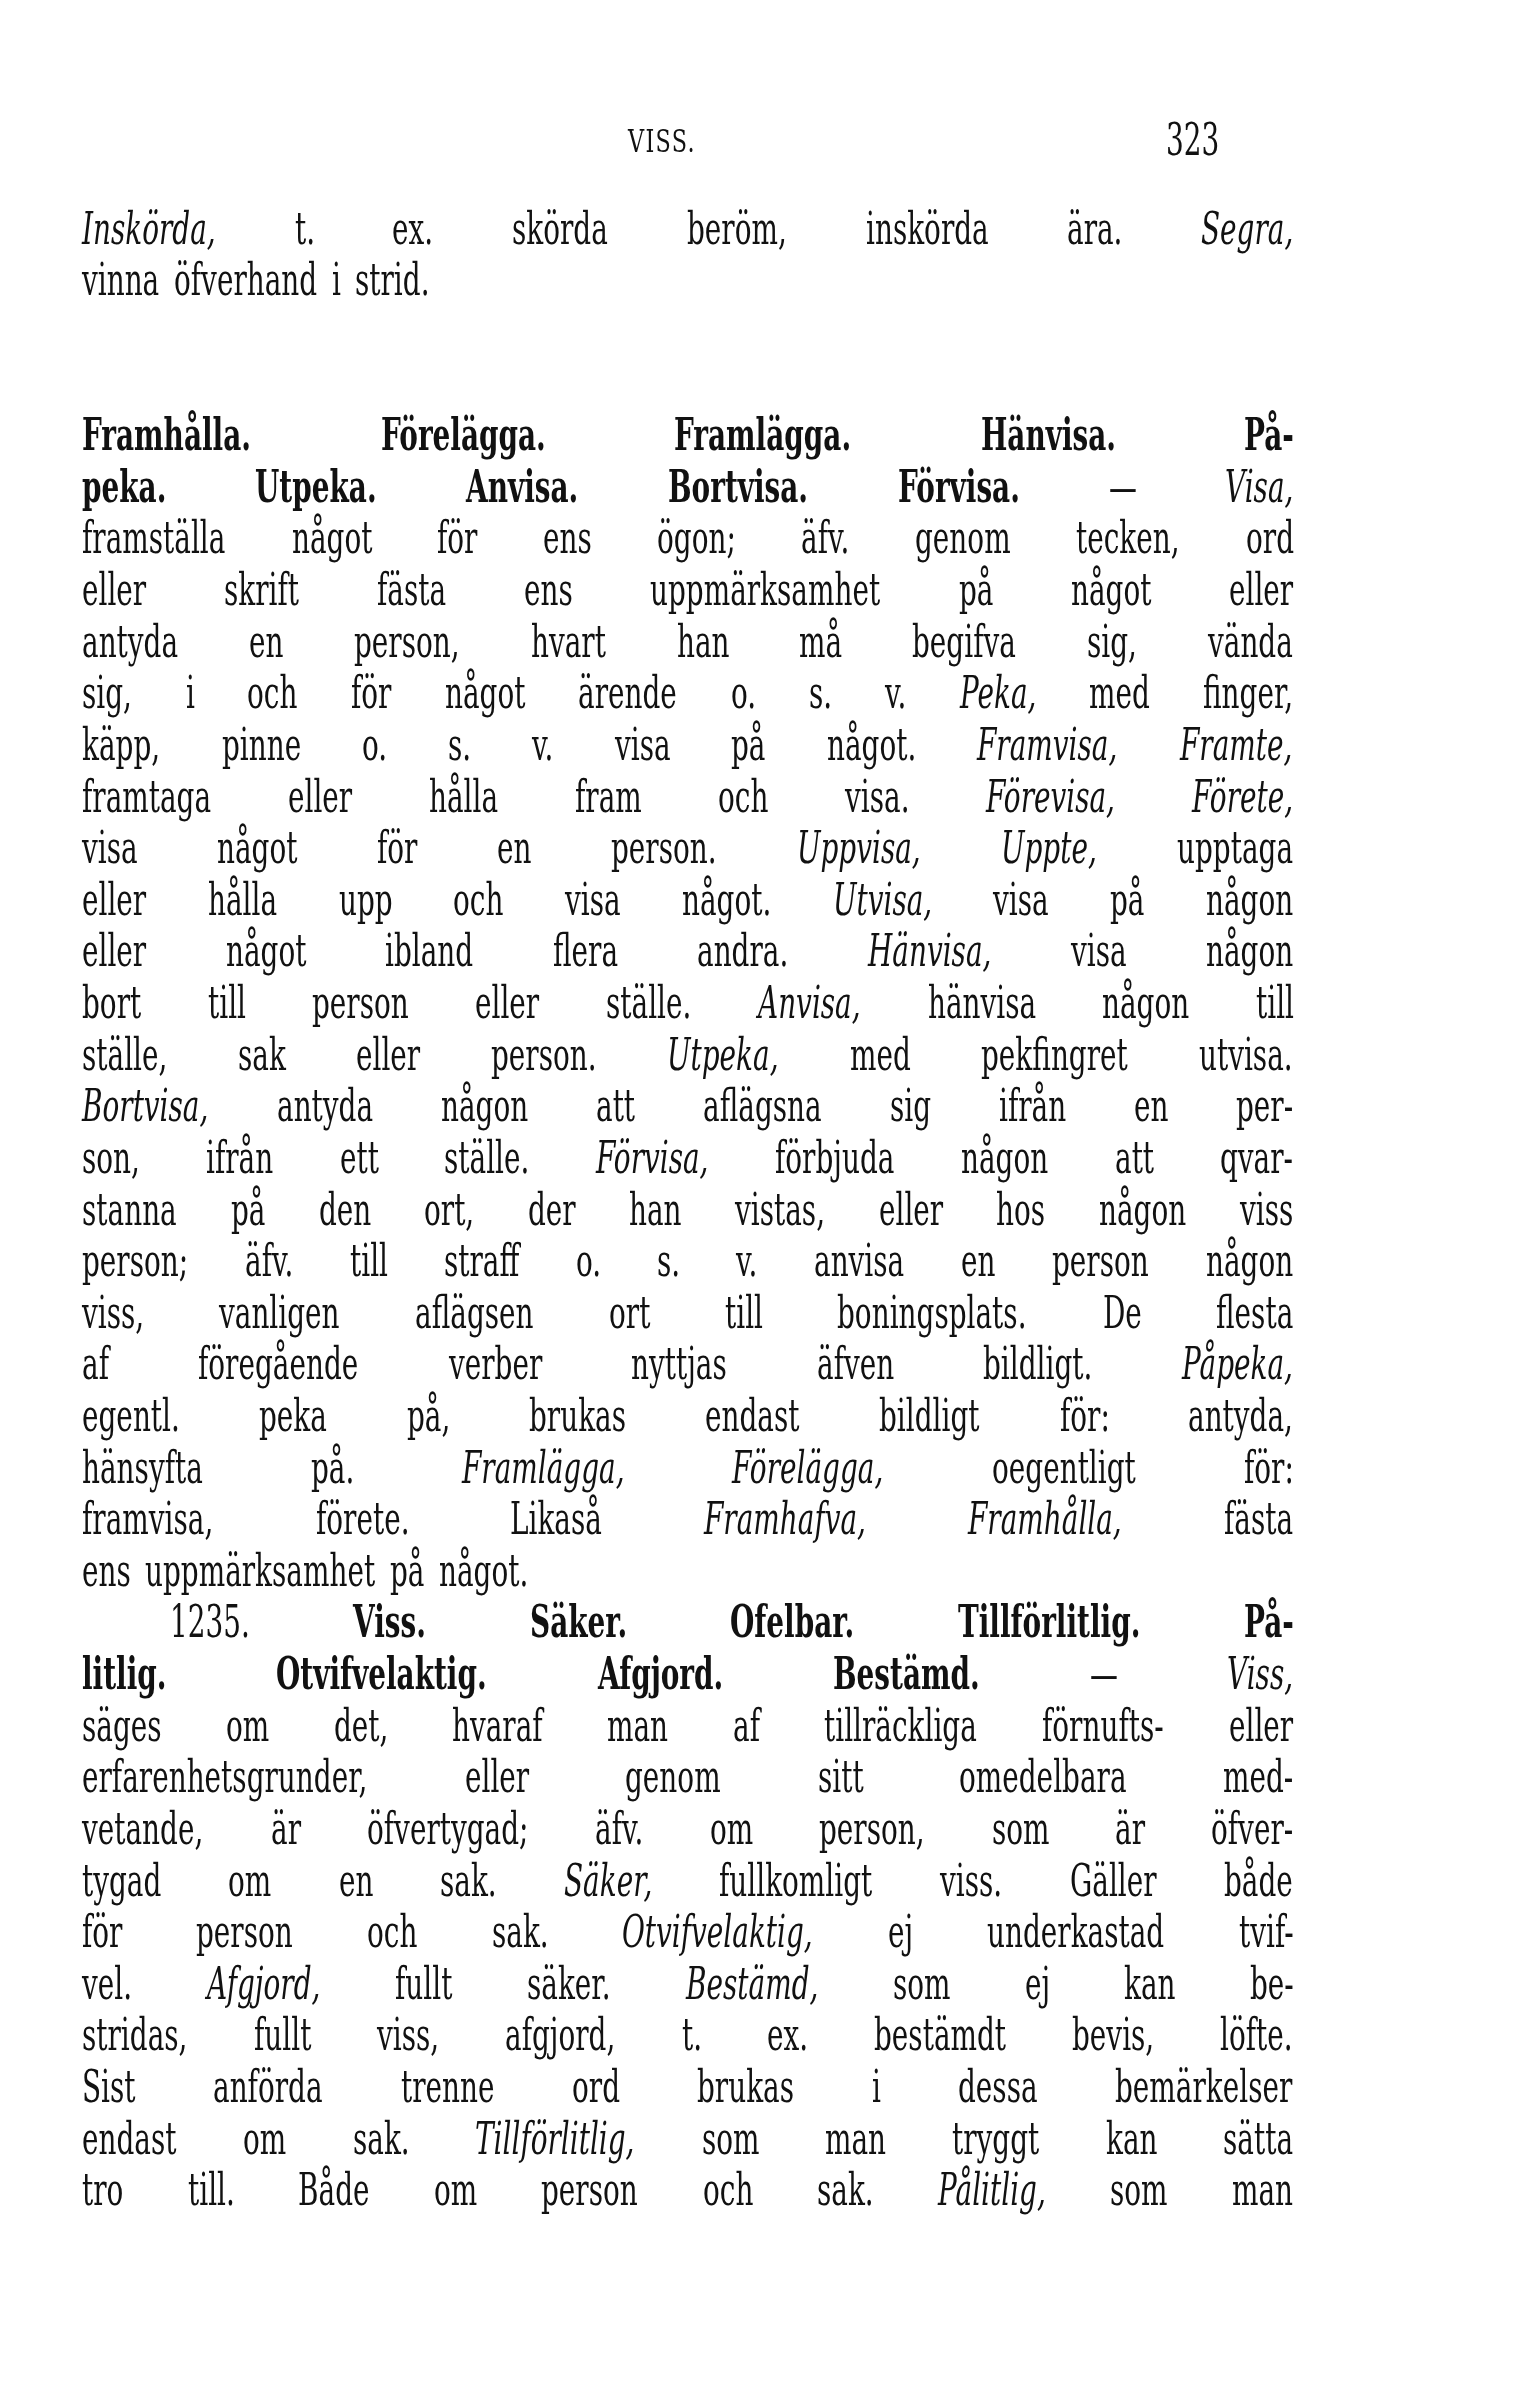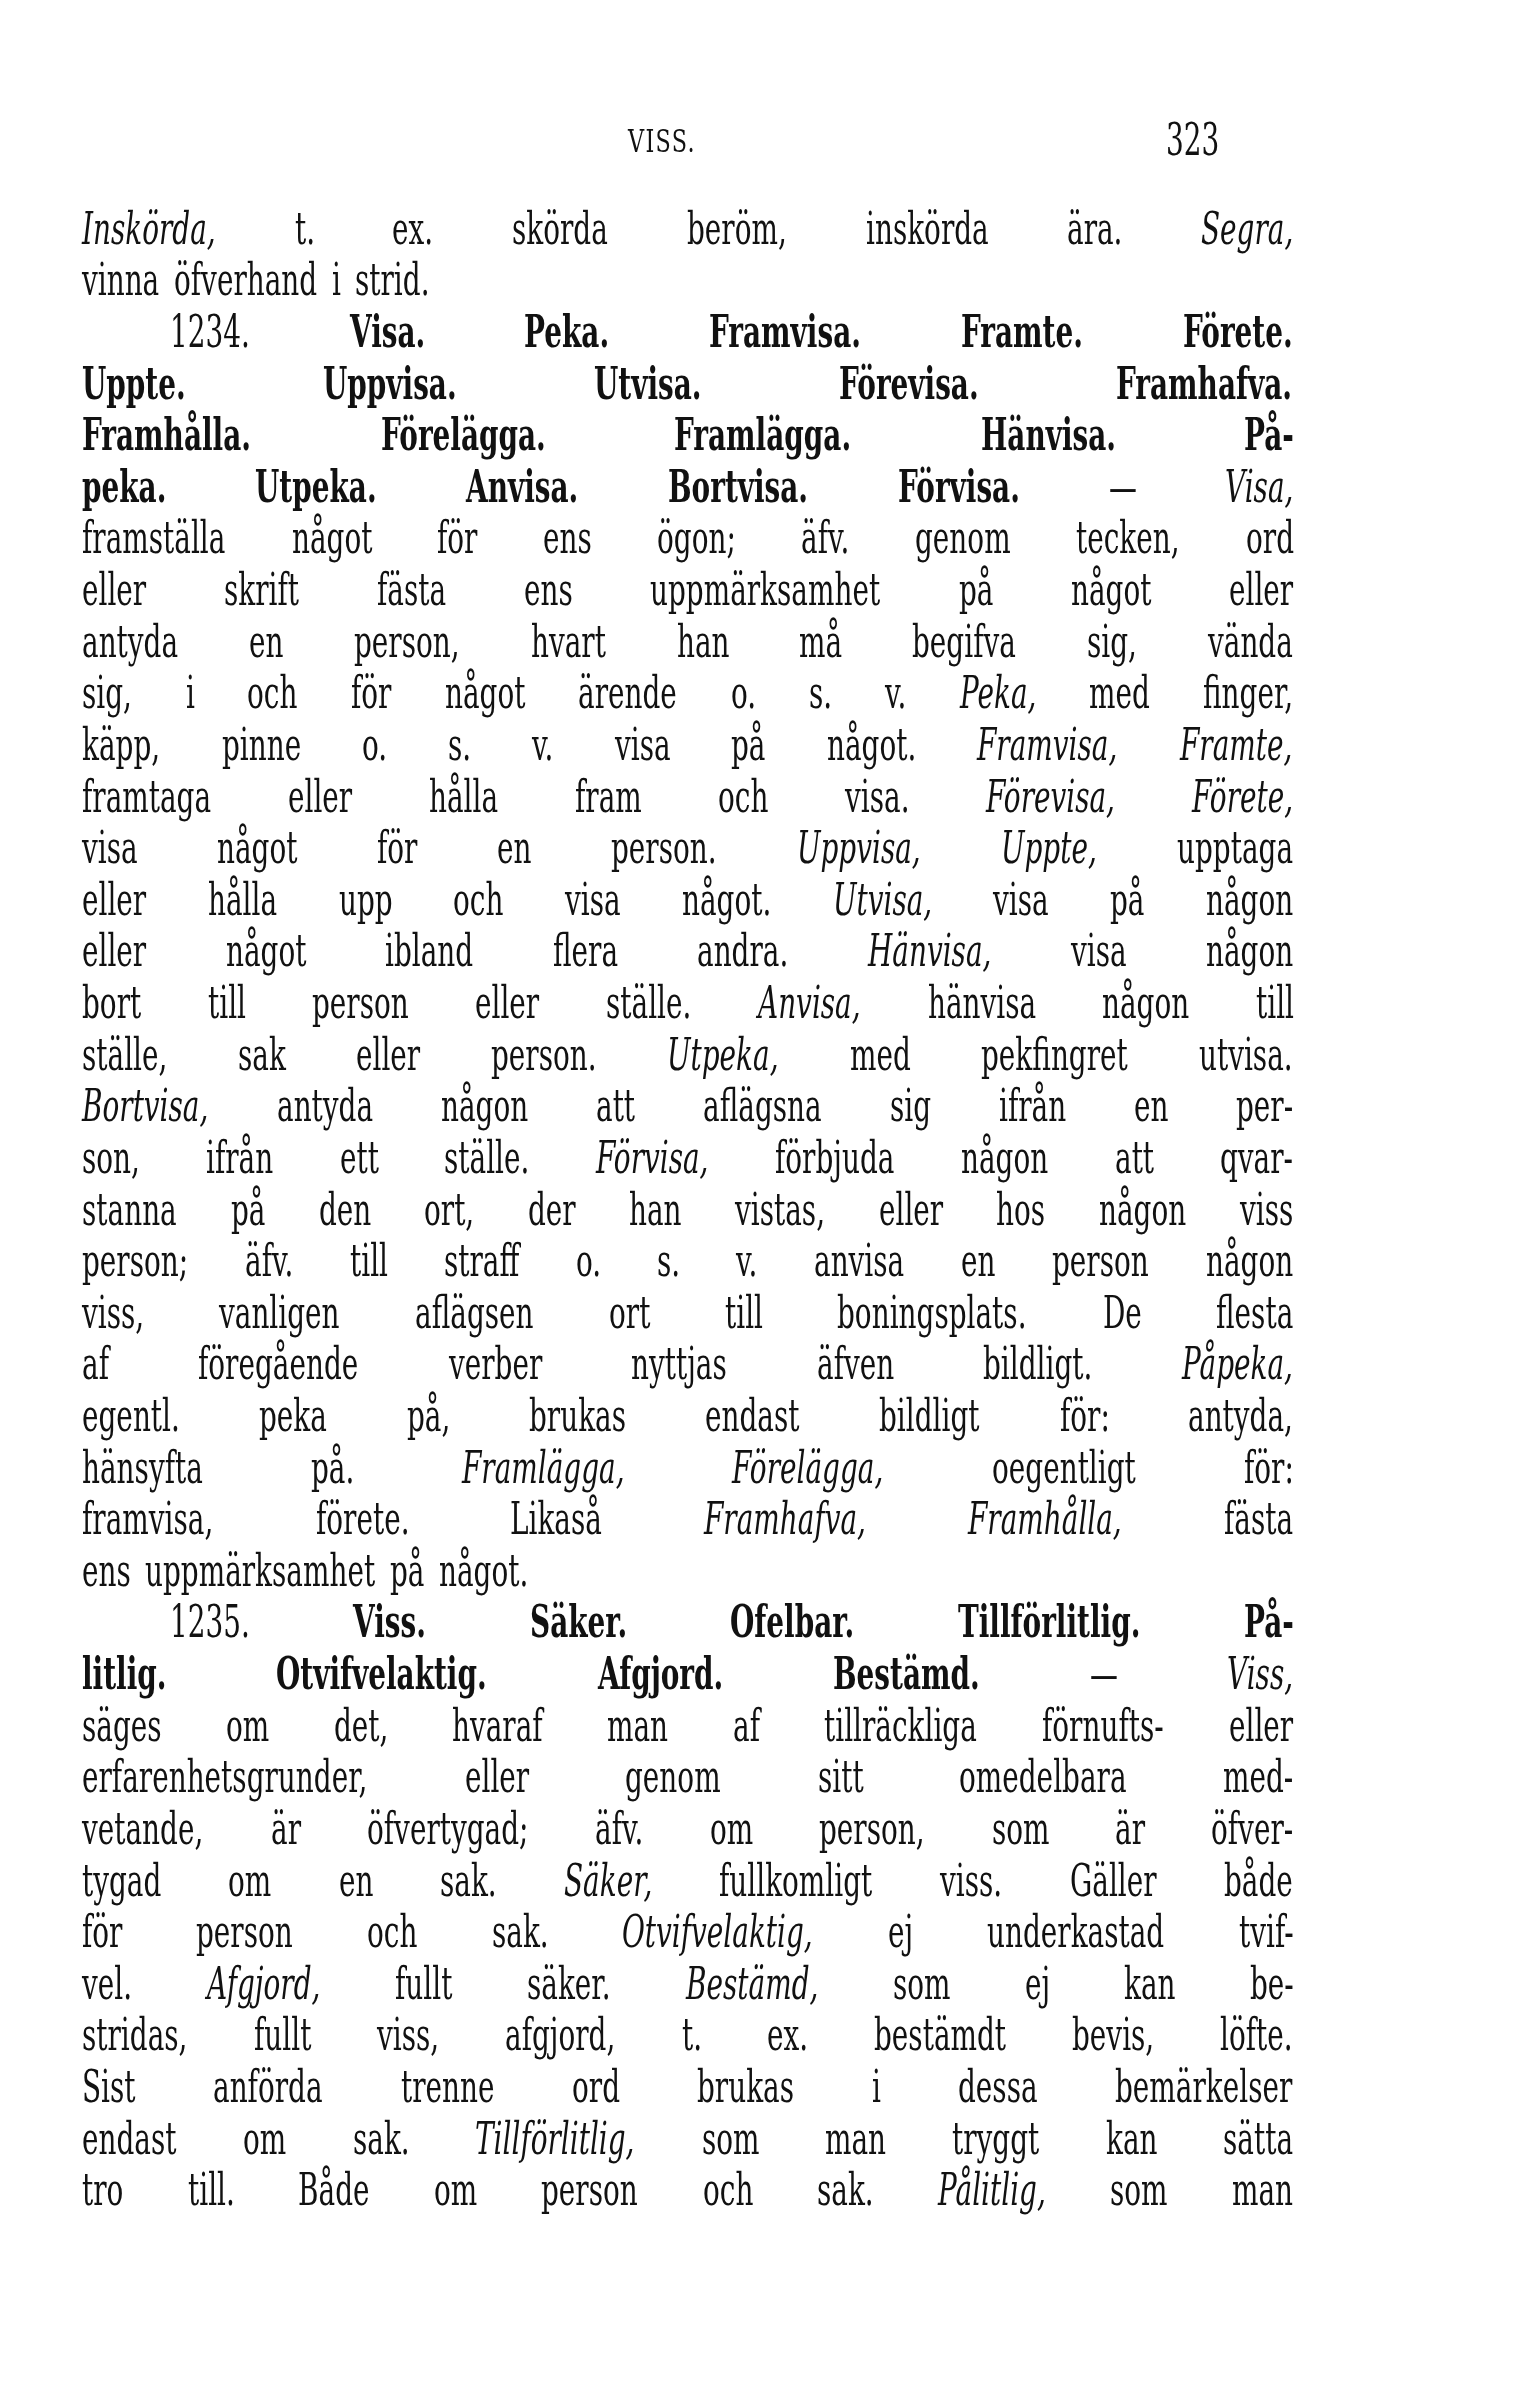--- a/index.html
+++ b/index.html
@@ -61,39 +61,20 @@
         </div>
       </div>
       <div class="line last" style="top: 254px;">
         <div class="line-inner">
           <span class="w" style="width: 78px;">vinna</span>
           <span class="w" style="width: 145px;">öfverhand</span>
           <span class="w" style="width: 9.1px;">i</span>
           <span class="w" style="width: 75px;">strid.</span>
         </div>
       </div>
-      <div class="line indent" style="top: 306px;">
-        <div class="line-inner">
-          <span class="w" style="width: 81px;">1234.</span>
-          <span class="w bd" style="width: 76px;">Visa.</span>
-          <span class="w bd" style="width: 86px;">Peka.</span>
-          <span class="w bd" style="width: 154px;">Framvisa.</span>
-          <span class="w bd" style="width: 123px;">Framte.</span>
-          <span class="w bd" style="width: 111px;">Förete.</span>
-        </div>
-      </div>
-      <div class="line" style="top: 358px;">
-        <div class="line-inner">
-          <span class="w bd" style="width: 105px;">Uppte.</span>
-          <span class="w bd" style="width: 135px;">Uppvisa.</span>
-          <span class="w bd" style="width: 109px;">Utvisa.</span>
-          <span class="w bd" style="width: 141px;">Förevisa.</span>
-          <span class="w bd" style="width: 178px;">Framhafva.</span>
-        </div>
-      </div>
       <div class="line" style="top: 409px;">
         <div class="line-inner">
           <span class="w bd" style="width: 171px;">Framhålla.</span>
           <span class="w bd" style="width: 166px;">Förelägga.</span>
           <span class="w bd" style="width: 179px;">Framlägga.</span>
           <span class="w bd" style="width: 136px;">Hänvisa.</span>
           <span class="w bd" style="width: 50px;">På-</span>
         </div>
       </div>
       <div class="line" style="top: 461px;">

